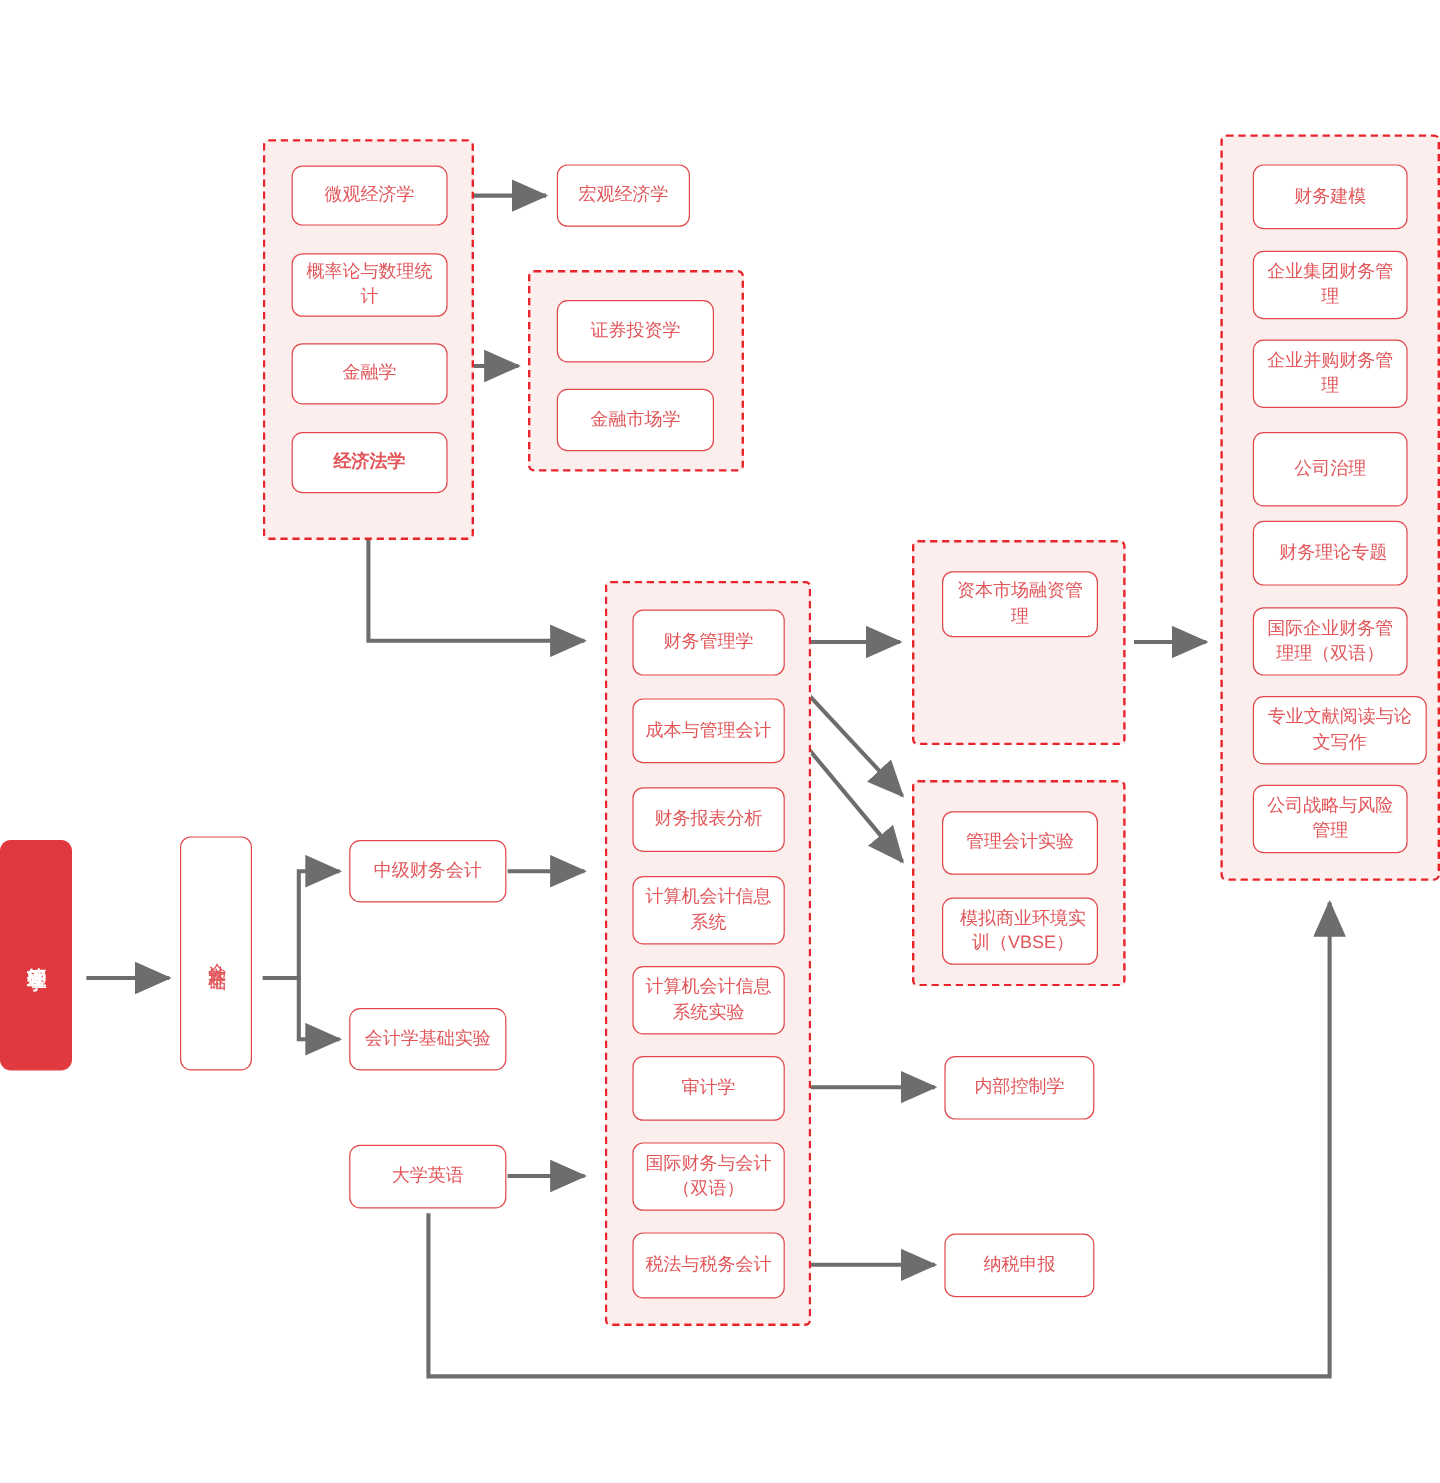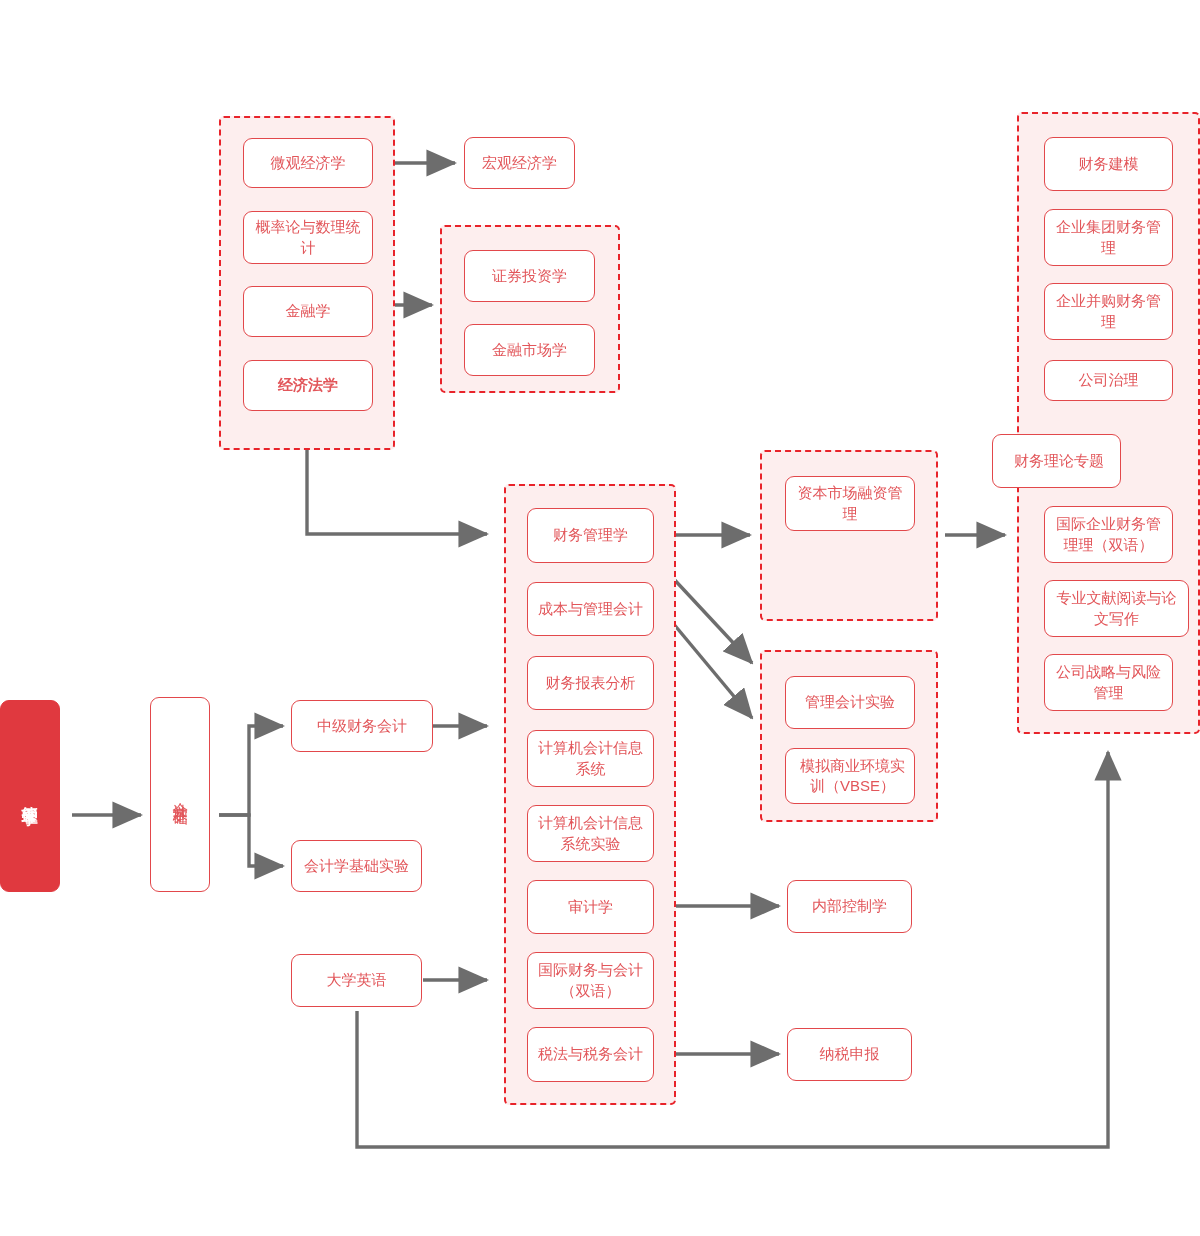--- a/index.html
+++ b/index.html
@@ -115,21 +115,21 @@
   <div class="node" style="left:243px; top:360px; width:130px; height:51px;font-weight:bold;">经济法学</div>
 
   <div class="group" style="left:440px; top:225px; width:180px; height:168px;"></div>
   <div class="node" style="left:464px; top:250px; width:131px; height:52px;">证券投资学</div>
   <div class="node" style="left:464px; top:324px; width:131px; height:52px;">金融市场学</div>
 
   <div class="node" style="left:464px; top:137px; width:111px; height:52px;">宏观经济学</div>
 
   <div class="node accent vertical" style="left:0px; top:700px; width:60px; height:192px;">管理学</div>
   <div class="node vertical" style="left:150px; top:697px; width:60px; height:195px;">会计学基础</div>
-  <div class="node" style="left:291px; top:700px; width:142px; height:52px;text-align:center;">中级财务会计</div>
+  <div class="node" style="left:291px; top:700px; width:131px; height:52px;text-align:center;">中级财务会计</div>
   <div class="node" style="left:291px; top:840px; width:131px; height:52px;">会计学基础实验</div>
   <div class="node" style="left:291px; top:954px; width:131px; height:53px;">大学英语</div>
 
   <div class="group" style="left:504px; top:484px; width:172px; height:621px;"></div>
   <div class="node" style="left:527px; top:508px; width:127px; height:55px;">财务管理学</div>
   <div class="node" style="left:527px; top:582px; width:127px; height:54px;">成本与管理会计</div>
   <div class="node" style="left:527px; top:656px; width:127px; height:54px;">财务报表分析</div>
   <div class="node" style="left:527px; top:730px; width:127px; height:57px;">计算机会计信息系统</div>
   <div class="node" style="left:527px; top:805px; width:127px; height:57px;">计算机会计信息系统实验</div>
   <div class="node" style="left:527px; top:880px; width:127px; height:54px;">审计学</div>
@@ -143,19 +143,19 @@
   <div class="node" style="left:785px; top:676px; width:130px; height:53px;">管理会计实验</div>
   <div class="node" style="left:785px; top:748px; width:130px; height:56px;padding-left:11px;">模拟商业环境实训（VBSE）</div>
 
   <div class="node" style="left:787px; top:880px; width:125px; height:53px;">内部控制学</div>
   <div class="node" style="left:787px; top:1028px; width:125px; height:53px;text-align:center;">纳税申报</div>
 
   <div class="group" style="left:1017px; top:112px; width:183px; height:622px;"></div>
   <div class="node" style="left:1044px; top:137px; width:129px; height:54px;">财务建模</div>
   <div class="node" style="left:1044px; top:209px; width:129px; height:57px;">企业集团财务管理</div>
   <div class="node" style="left:1044px; top:283px; width:129px; height:57px;">企业并购财务管理</div>
-  <div class="node" style="left:1044px; top:360px; width:129px; height:41px;">公司治理</div>
-  <div class="node" style="left:992px; top:434px; width:129px; height:54px;padding-left:11px;">财务理论专题</div>
+  <div class="node" style="left:1044px; top:360px; width:129px; height:62px;">公司治理</div>
+  <div class="node" style="left:1044px; top:434px; width:129px; height:54px;padding-left:11px;">财务理论专题</div>
   <div class="node" style="left:1044px; top:506px; width:129px; height:57px;">国际企业财务管理理（双语）</div>
   <div class="node" style="left:1044px; top:580px; width:145px; height:57px;">专业文献阅读与论文写作</div>
   <div class="node" style="left:1044px; top:654px; width:129px; height:57px;">公司战略与风险管理</div>
 
 </div>
 
 </body></html>

